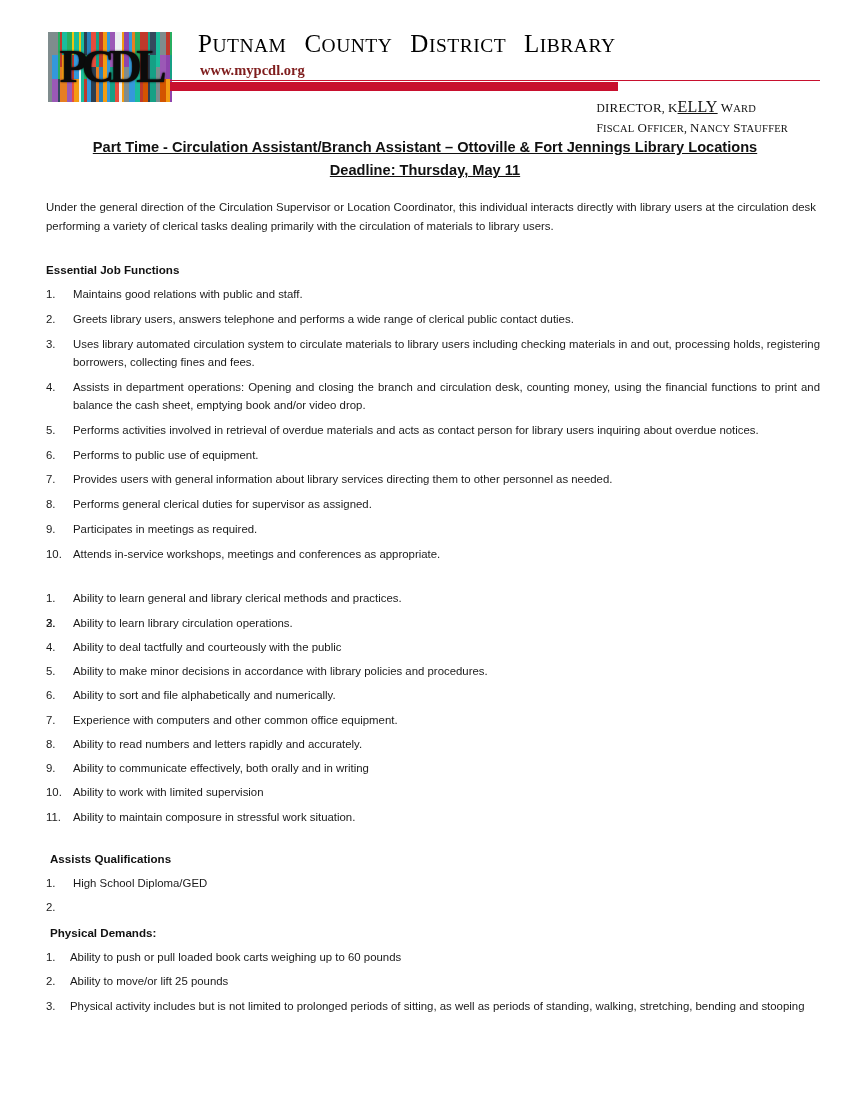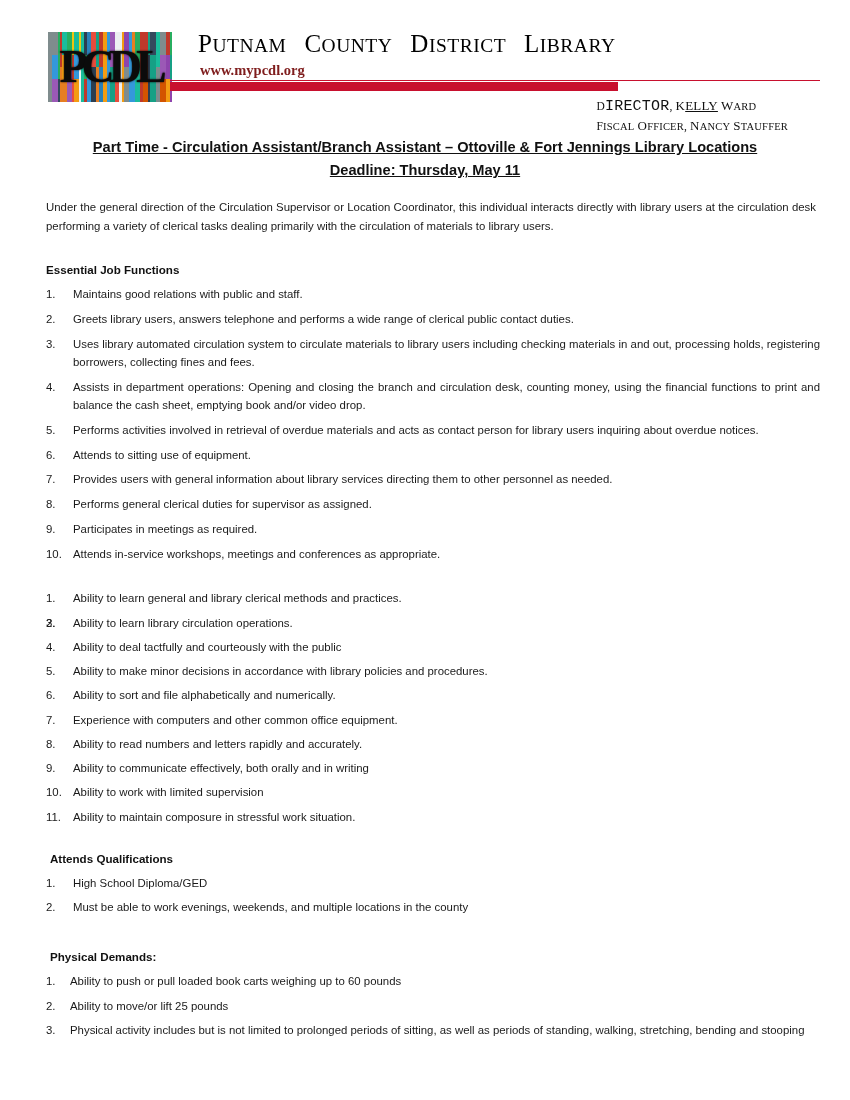--- a/index.html
+++ b/index.html
@@ -284,21 +284,21 @@
     <div class="org-title">
       <span class="w"><span class="cap">P</span><span class="sc">UTNAM</span></span><span class="w"><span class="cap">C</span><span class="sc">OUNTY</span></span><span class="w"><span class="cap">D</span><span class="sc">ISTRICT</span></span><span class="w"><span class="cap">L</span><span class="sc">IBRARY</span></span>
     </div>
 
     <div class="org-url">www.mypcdl.org</div>
 
     <div class="rule-thin"></div>
     <div class="rule-thick"></div>
 
     <div class="officers">
-      <div style="font-variant: normal; text-transform: none;"><span style="font-size: 13px;">D</span><span style="font-size: 15px; font-family: Liberation Mono, monospace;">IRECTOR</span>, <span style="font-size: 13px;">K</span><span style="font-size: 13px; text-decoration: underline;">ELLY</span> <span style="font-size: 13px;">W</span><span style="font-size: 10.5px;">ARD</span></div>
+      <div style="font-variant: normal; text-transform: none;"><span style="font-size: 13px;">D</span><span style="font-size: 13px;">IRECTOR</span>, <span style="font-size: 13px;">K</span><span style="font-size: 16px; text-decoration: underline;">ELLY</span> <span style="font-size: 13px;">W</span><span style="font-size: 10.5px;">ARD</span></div>
       <div style="font-variant: normal; text-transform: none;"><span style="font-size: 13px;">F</span><span style="font-size: 10.5px;">ISCAL</span> <span style="font-size: 13px;">O</span><span style="font-size: 10.5px;">FFICER</span>, <span style="font-size: 13px;">N</span><span style="font-size: 10.5px;">ANCY</span> <span style="font-size: 13px;">S</span><span style="font-size: 10.5px;">TAUFFER</span></div>
     </div>
   </div>
 
   <div class="doc-title">
     <span>Part Time - Circulation Assistant/Branch Assistant – Ottoville &amp; Fort Jennings Library Locations</span>
   </div>
   <div class="doc-deadline">
     <span>Deadline: Thursday, May 11</span>
   </div>
@@ -309,21 +309,21 @@
 
     <div class="gap-lg"></div>
 
     <div class="sec-head">Essential Job Functions</div>
     <ol class="numlist">
         <li><span class="num">1.</span><span>Maintains good relations with public and staff.</span></li>
         <li><span class="num">2.</span><span>Greets library users, answers telephone and performs a wide range of clerical public contact duties.</span></li>
         <li><span class="num">3.</span><span>Uses library automated circulation system to circulate materials to library users including checking materials in and out, processing holds, registering borrowers, collecting fines and fees.</span></li>
         <li><span class="num">4.</span><span>Assists in department operations: Opening and closing the branch and circulation desk, counting money, using the financial functions to print and balance the cash sheet, emptying book and/or video drop.</span></li>
         <li><span class="num">5.</span><span>Performs activities involved in retrieval of overdue materials and acts as contact person for library users inquiring about overdue notices.</span></li>
-        <li><span class="num">6.</span><span>Attends to sitting use of equipment.</span></li>
+        <li><span class="num">6.</span><span>Performs to public use of equipment.</span></li>
         <li><span class="num">7.</span><span>Provides users with general information about library services directing them to other personnel as needed.</span></li>
         <li><span class="num">8.</span><span>Performs general clerical duties for supervisor as assigned.</span></li>
         <li><span class="num">9.</span><span>Participates in meetings as required.</span></li>
         <li><span class="num">10.</span><span>Attends in-service workshops, meetings and conferences as appropriate.</span></li>
       </ol>
 
     <div class="gap-md"></div>
 
     <ol class="numlist tight">
         <li><span class="num">1.</span><span>Ability to learn general and library clerical methods and practices.</span></li>
@@ -334,24 +334,24 @@
         <li><span class="num">6.</span><span>Ability to sort and file alphabetically and numerically.</span></li>
         <li><span class="num">7.</span><span>Experience with computers and other common office equipment.</span></li>
         <li><span class="num">8.</span><span>Ability to read numbers and letters rapidly and accurately.</span></li>
         <li><span class="num">9.</span><span>Ability to communicate effectively, both orally and in writing</span></li>
         <li><span class="num">10.</span><span>Ability to work with limited supervision</span></li>
         <li><span class="num">11.</span><span>Ability to maintain composure in stressful work situation.</span></li>
       </ol>
 
     <div class="gap-md"></div>
 
-    <div class="sec-head indent">Attends Qualifications</div>
+    <div class="sec-head indent">Assists Qualifications</div>
     <ol class="numlist tight">
         <li><span class="num">1.</span><span>High School Diploma/GED</span></li>
-        <li><span class="num">2.</span><span>Must be able to work evenings, weekends, and multiple locations in the county</span></li>
+        <li><span class="num">2.</span></li>
       </ol>
 
     <div class="gap-lg"></div>
 
     <div class="sec-head indent">Physical Demands:</div>
     <ol class="numlist tight narrow">
         <li><span class="num">1.</span><span>Ability to push or pull loaded book carts weighing up to 60 pounds</span></li>
         <li><span class="num">2.</span><span>Ability to move/or lift 25 pounds</span></li>
         <li><span class="num">3.</span><span>Physical activity includes but is not limited to prolonged periods of sitting, as well as periods of standing, walking, stretching, bending and stooping</span></li>
       </ol>

